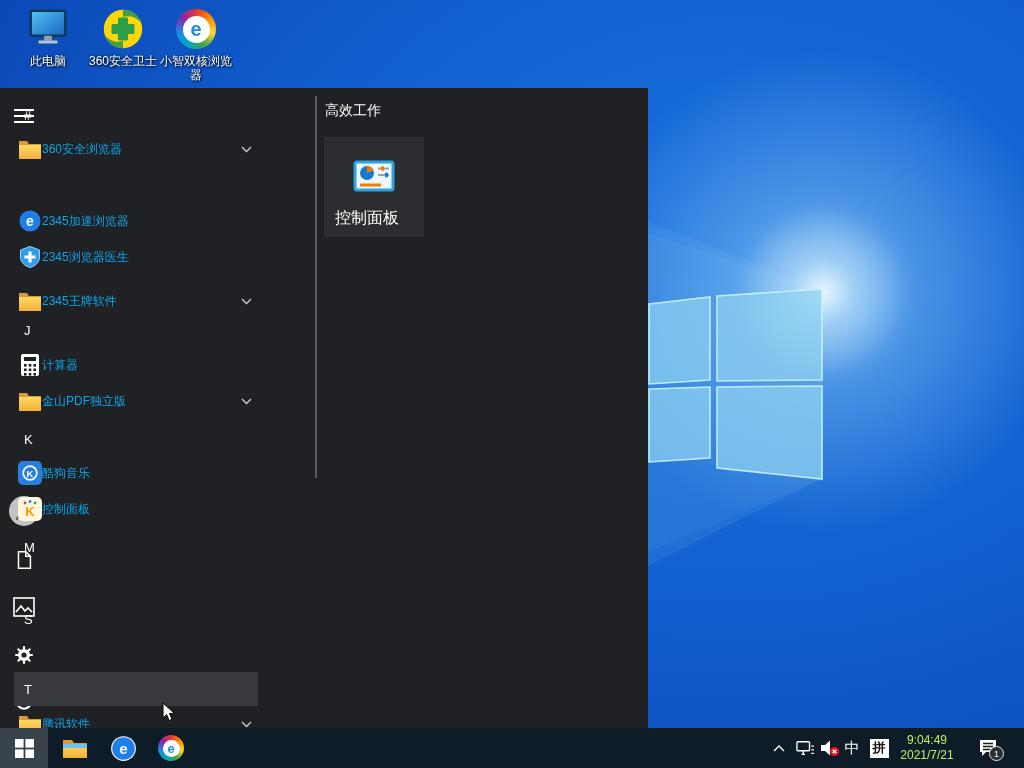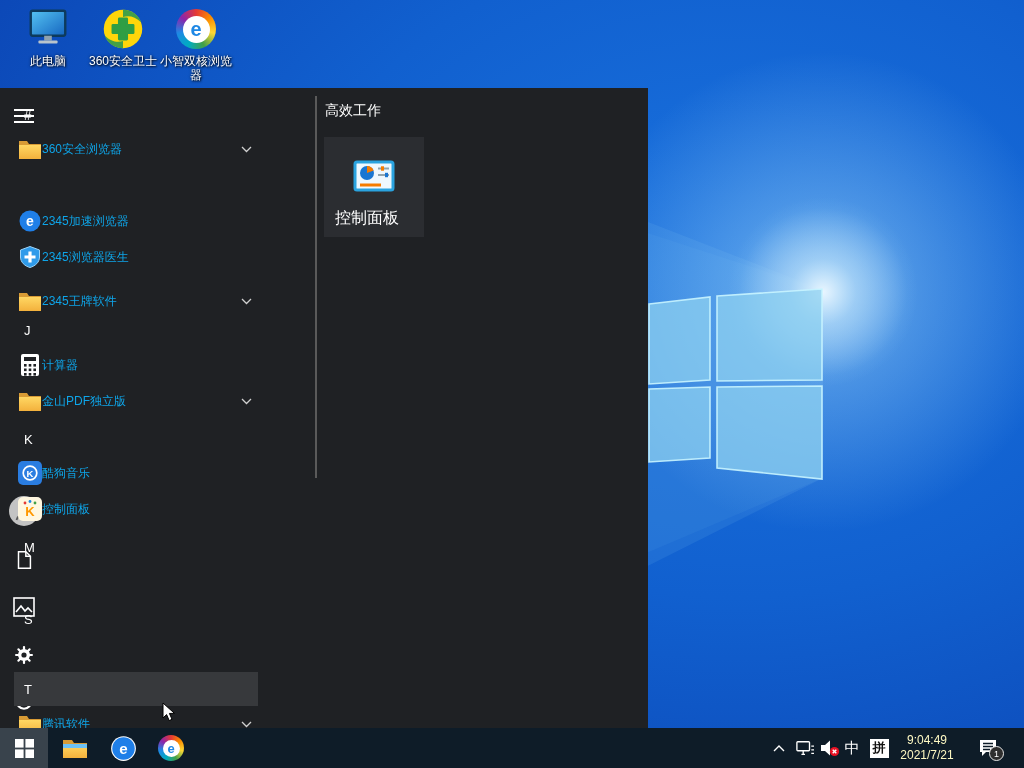--- a/index.html
+++ b/index.html
@@ -41,21 +41,21 @@
   .tile .tile-icon { position:absolute; left:28px; top:18px; }
   .tile .tile-label { position:absolute; left:11px; bottom:8px; font-size:16px; color:#fff; }
 
   
   #taskbar { position:absolute; left:0; top:728px; width:1024px; height:40px; background:#0e1c28; }
   .tb-btn { position:absolute; top:0; height:40px; display:flex; align-items:center; justify-content:center; cursor:pointer; }
   #start-button { left:0; width:48px; background:#39434c; }
   .tray-text { color:#fff; font-size:15px; }
   #ime-pinyin { width:19px; height:19px; background:#fff; color:#111; font-size:13px; font-weight:bold;
     display:flex; align-items:center; justify-content:center; }
-  #clock { flex-direction:column; justify-content:center; color:#fef9c3; font-size:12px; line-height:15px; text-align:center; }
+  #clock { flex-direction:column; justify-content:center; color:#bef264; font-size:12px; line-height:15px; text-align:center; }
   .ac-badge { position:absolute; right:6px; bottom:7px; width:15px; height:15px; border-radius:50%;
     background:#2e2e2e; border:1.5px solid #e8e8e8; color:#fff; font-size:9px;
     display:flex; align-items:center; justify-content:center; }
 
   
   #cursor { position:absolute; left:162px; top:702px; pointer-events:none; }
 </style>
 </head>
 <body>
 

